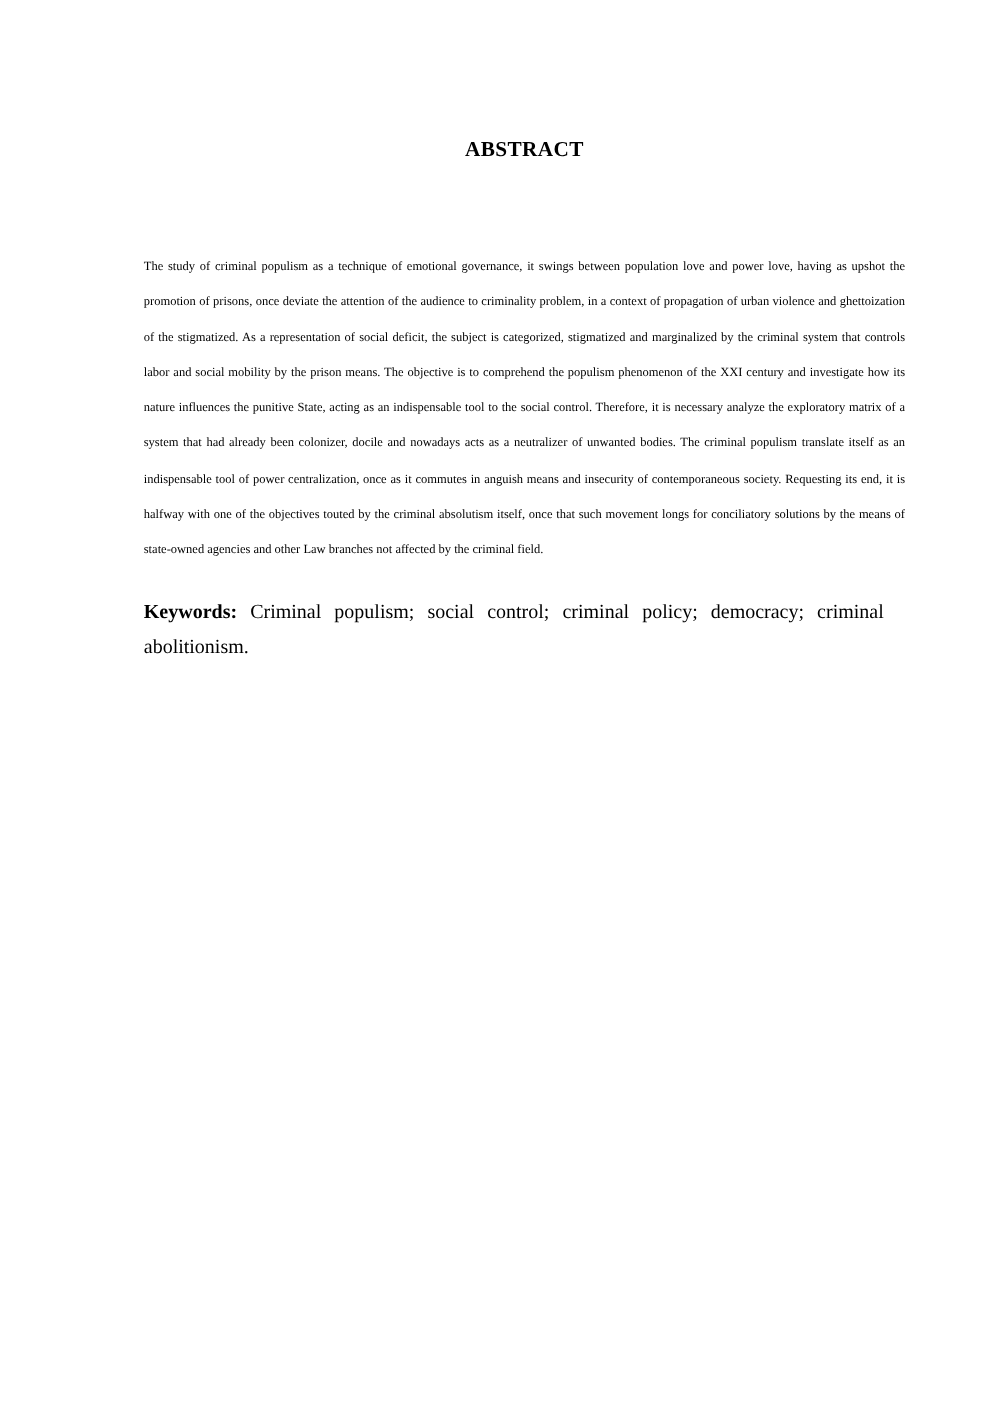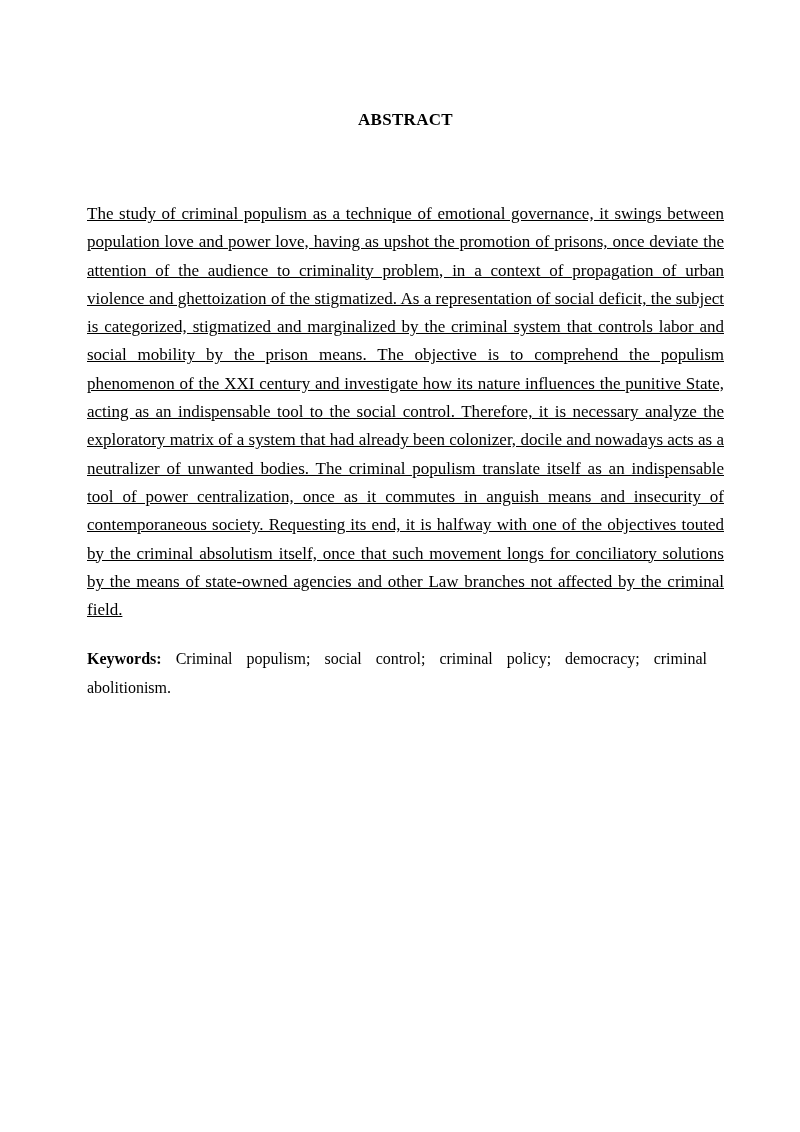--- a/index.html
+++ b/index.html
@@ -6,39 +6,38 @@
     margin: 0;
     padding: 0;
     background: #ffffff;
   }
   .page {
     position: relative;
     width: 800px;
     height: 1012px;
     background: #ffffff;
     box-sizing: border-box;
-    padding: 110px 76px 0 87px;
+    padding: 110px 76px 0 115px;
     font-family: "Liberation Serif", "DejaVu Serif", serif;
     color: #000000;
     overflow: hidden;
   }
   .title {
     margin: 0;
     text-align: center;
     font-size: 17px;
     font-weight: bold;
     letter-spacing: 0.3px;
     line-height: 20px;
   }
   .body-text {
     margin: 70px 0 0 0;
-    font-size: 17px;
+    font-size: 10px;
     line-height: 28.3px;
     text-align: justify;
-    text-decoration: underline;
   }
   .keywords {
     margin: 21px 17px 0 0;
     font-size: 16px;
     line-height: 28.3px;
     text-align: justify;
   }
   .keywords .kw-label {
     font-weight: bold;
   }

